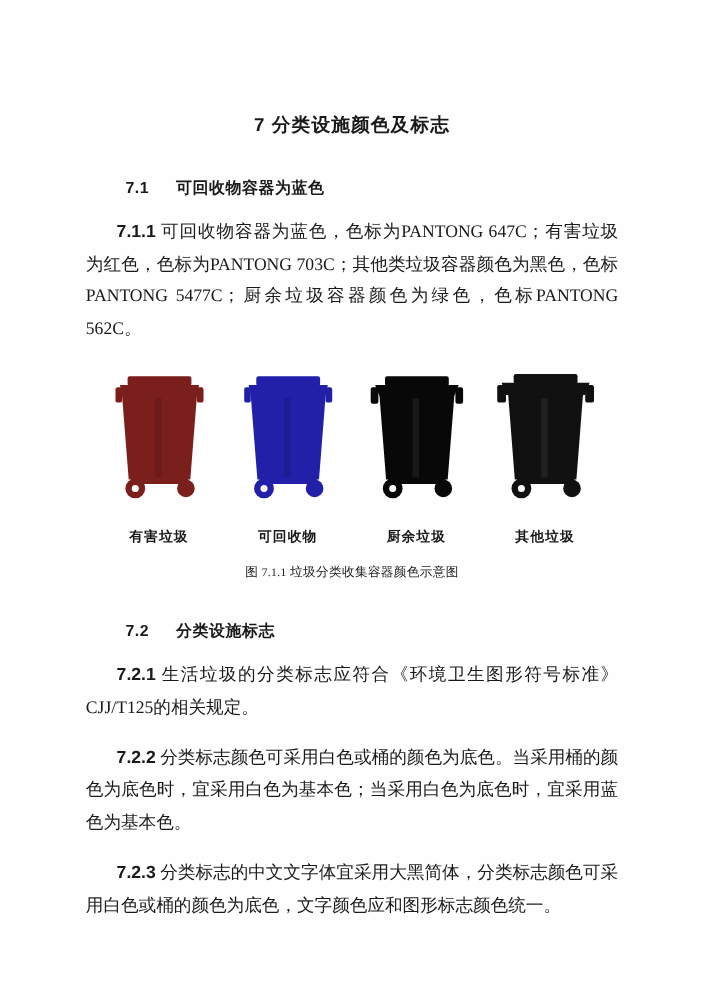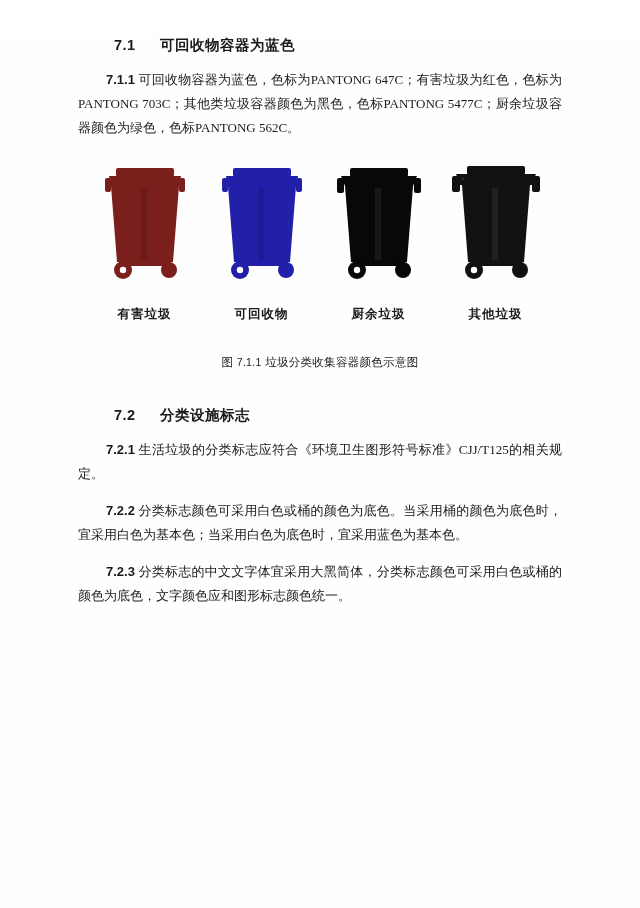--- a/index.html
+++ b/index.html
@@ -37,21 +37,21 @@
     margin-top: 36px;
     font-family: "Liberation Sans", sans-serif;
     letter-spacing: 0.5px;
   }
   .sec-heading .num {
     display: inline-block;
     width: 46px;
     margin-left: 36px;
   }
   .para {
-    font-size: 13px;
+    font-size: 16px;
     line-height: 1.85;
     text-align: justify;
     text-indent: 0;
   }
   .para .lead {
     font-weight: bold;
     font-family: "Liberation Sans", sans-serif;
     margin-left: 28px;
   }
   .figure-block {
@@ -74,22 +74,22 @@
   }
   .bin-label {
     font-size: 12.5px;
     font-weight: bold;
     font-family: Liberation Mono, monospace;
     margin-top: 22px;
     letter-spacing: 1px;
   }
   .fig-caption {
     font-size: 11.5px;
-    margin-top: 32px;
-    font-family: Liberation Sans, sans-serif;
+    margin-top: 16px;
+    font-family: Liberation Serif, serif;
     letter-spacing: 0.3px;
   }
   .fig-caption .capnum {
     font-size: 10.5px;
   }
   .dot-mark {
     position: absolute;
     top: 142px;
     left: 462px;
     width: 2px;
@@ -98,20 +98,21 @@
     border-radius: 50%;
   }
 </style>
 </head>
 <body>
 
 <div class="page">
 
   <div class="dot-mark"></div>
 
+  <h1 class="doc-title">7  分类设施颜色及标志</h1>
 
   <div class="sec-heading">
     <span class="num">7.1</span><span>可回收物容器为蓝色</span>
   </div>
 
   <p class="para">
     <span class="lead">7.1.1</span>
     <span>可回收物容器为蓝色，色标为PANTONG 647C；有害垃圾为红色，色标为PANTONG 703C；其他类垃圾容器颜色为黑色，色标PANTONG 5477C；厨余垃圾容器颜色为绿色，色标PANTONG 562C。</span>
   </p>
 

